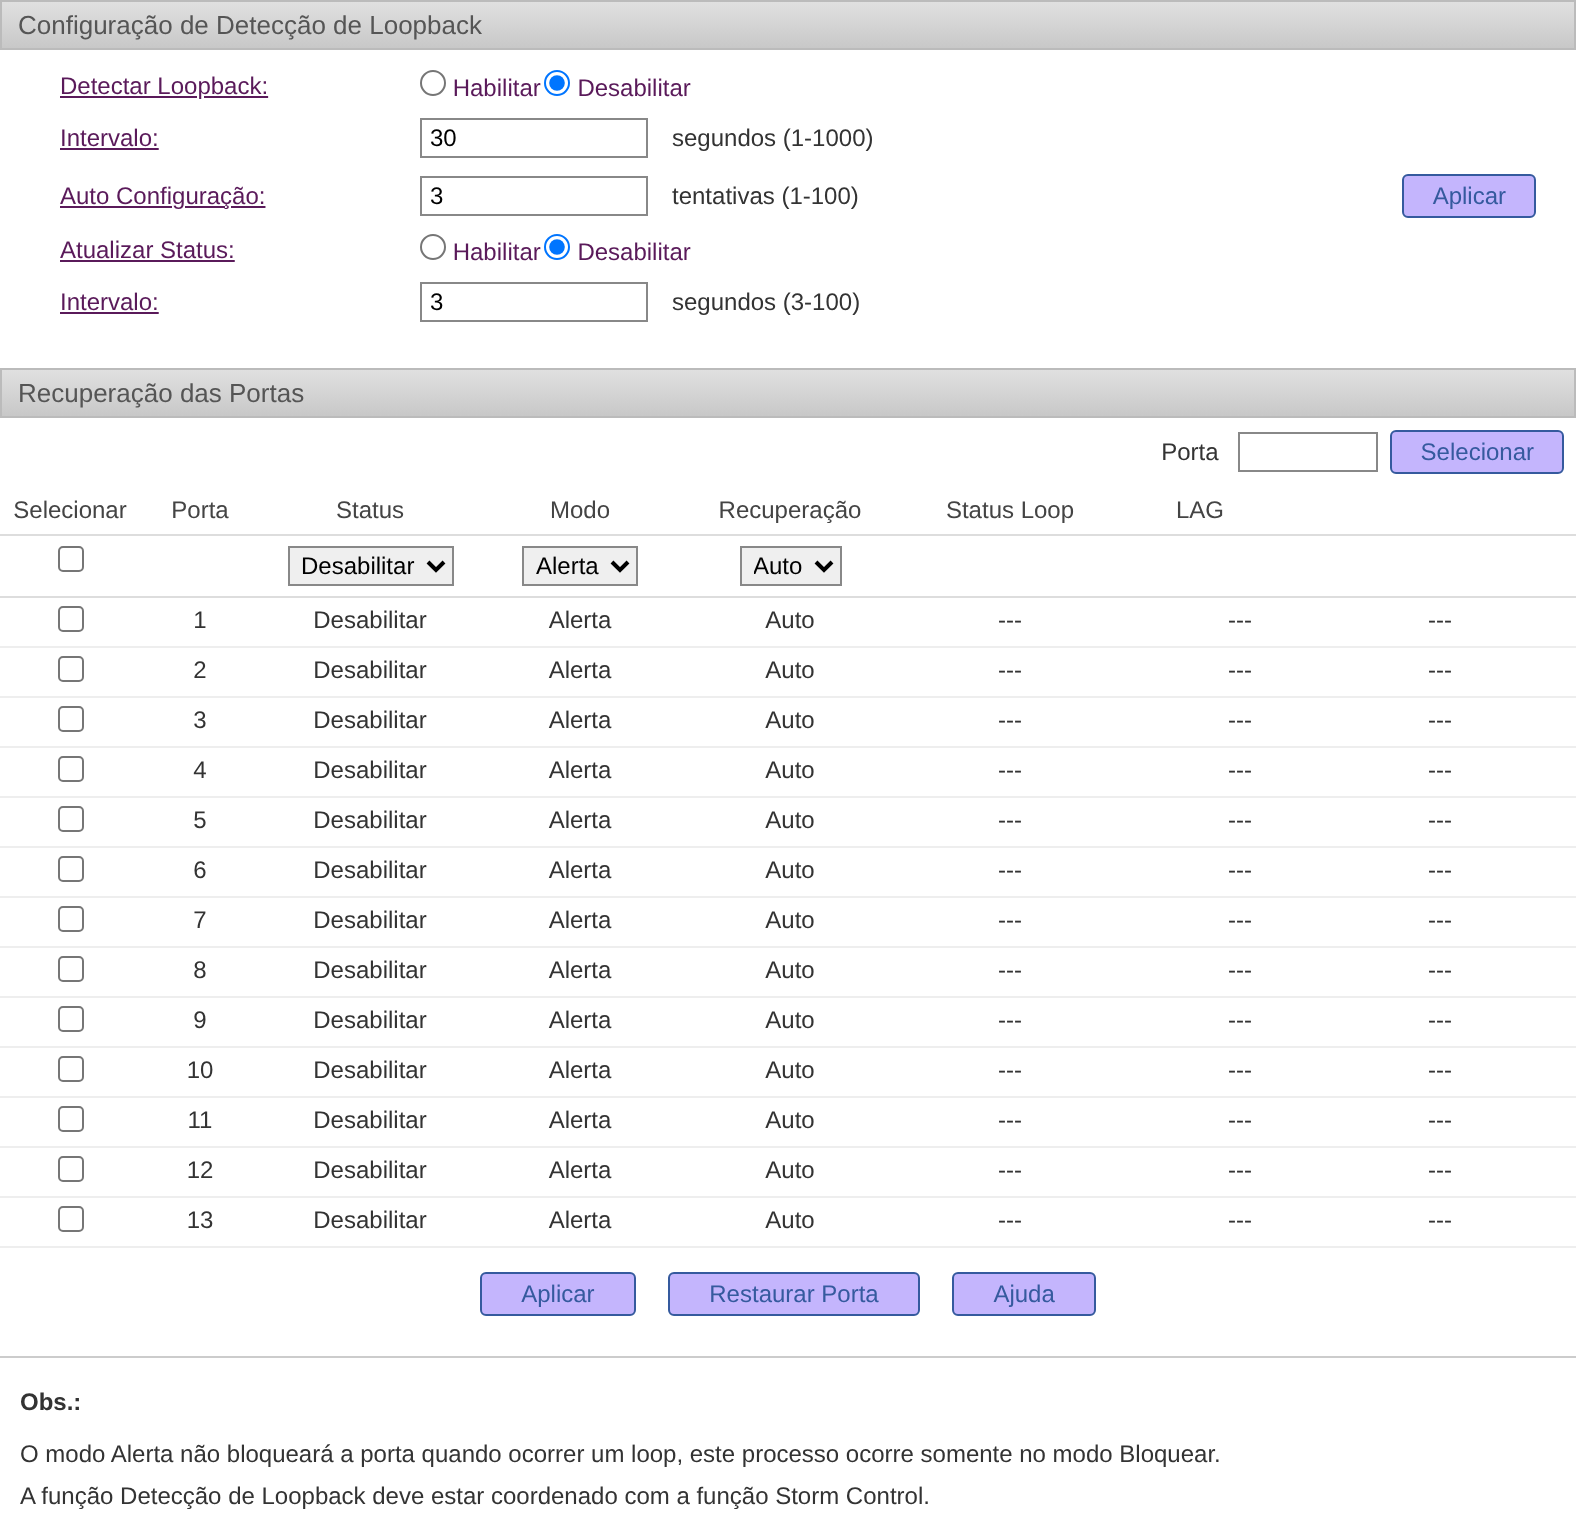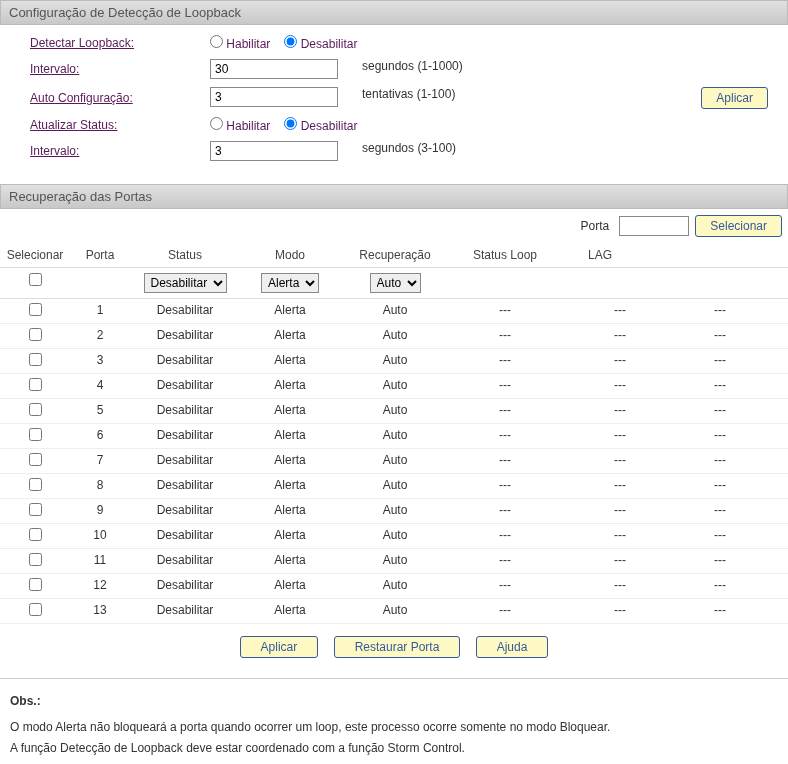--- a/index.html
+++ b/index.html
@@ -1,25 +1,25 @@
 <!DOCTYPE html>
 <html><head>
   <meta charset="utf-8">
   <style>
     * { box-sizing: border-box; margin: 0; padding: 0; }
     body { font-family: Verdana, Arial, sans-serif; font-size: 12px; color: #333; background: #fff; width: 788px; }
     .section-header { background: linear-gradient(to bottom, #e0e0e0, #c8c8c8); padding: 4px 8px; font-size: 13px; color: #555; border: 1px solid #bbb; }
     .config-section { padding: 10px 20px 15px 30px; }
     .form-row { display: flex; align-items: center; margin-bottom: 8px; }
     .form-label { width: 180px; color: #5a1a5a; text-decoration: underline; }
-    .form-controls { display: flex; gap: 14px; flex: 1; }
-    .form-controls input[type="text"] { width: 128px; border: 1px solid #888; padding: 2px 4px; font-size: 12px; height: 20px; }
+    .form-controls { display: flex; align-items: center; gap: 2px; flex: 1; }
+    .form-controls input[type="text"] { width: 114px; border: 1px solid #888; padding: 2px 4px; font-size: 12px; height: 20px; }
     .form-controls label { color: #5a1a5a; cursor: pointer; }
     .hint { color: #333; margin-left: 10px; }
-    .btn { border: 1px solid #355a9e; background: #fef9c3; color: #355a9e; border-radius: 3px; padding: 3px 14px; font-size: 12px; cursor: pointer; }
+    .btn { border: 1px solid #355a9e; background: #c4b5fd; color: #355a9e; border-radius: 3px; padding: 3px 14px; font-size: 12px; cursor: pointer; }
     .apply-right { margin-left: auto; }
     .ports-header-row { display: flex; justify-content: flex-end; align-items: center; padding: 6px 6px; gap: 6px; background: #fff; }
     .ports-header-row .plabel { color: #333; margin-right: 4px; }
     .ports-header-row input[type="text"] { width: 70px; border: 1px solid #888; padding: 2px 4px; height: 20px; font-size: 12px; }
     .table-container { position: relative; }
     .col-header, .filter-row { display: flex; border-bottom: 1px solid #ddd; }
     .col-header > div, .filter-row > div { text-align: center; padding: 5px 2px; color: #444; }
     .col-header { background: #fff; font-weight: normal; color: #333; }
     .c-sel { width: 70px; }
     .c-porta { width: 60px; }

